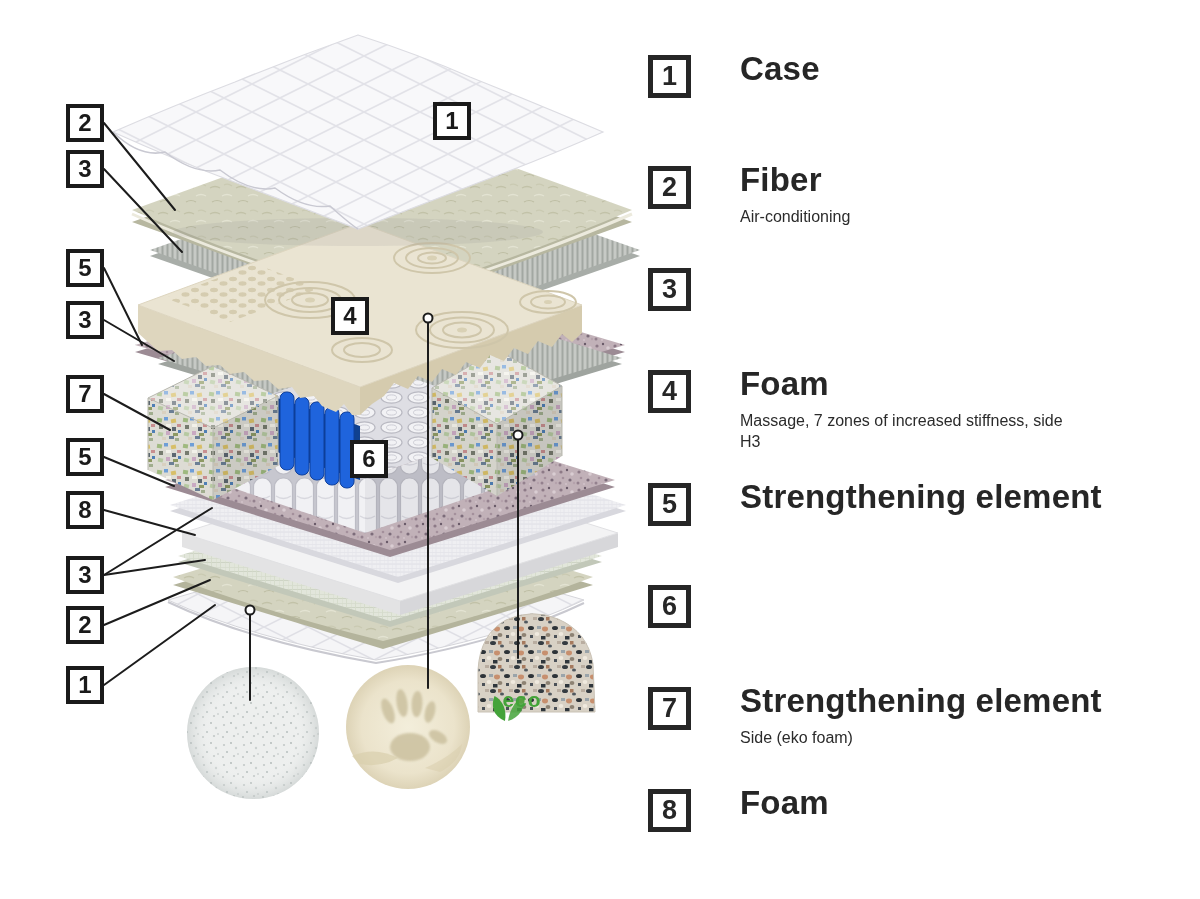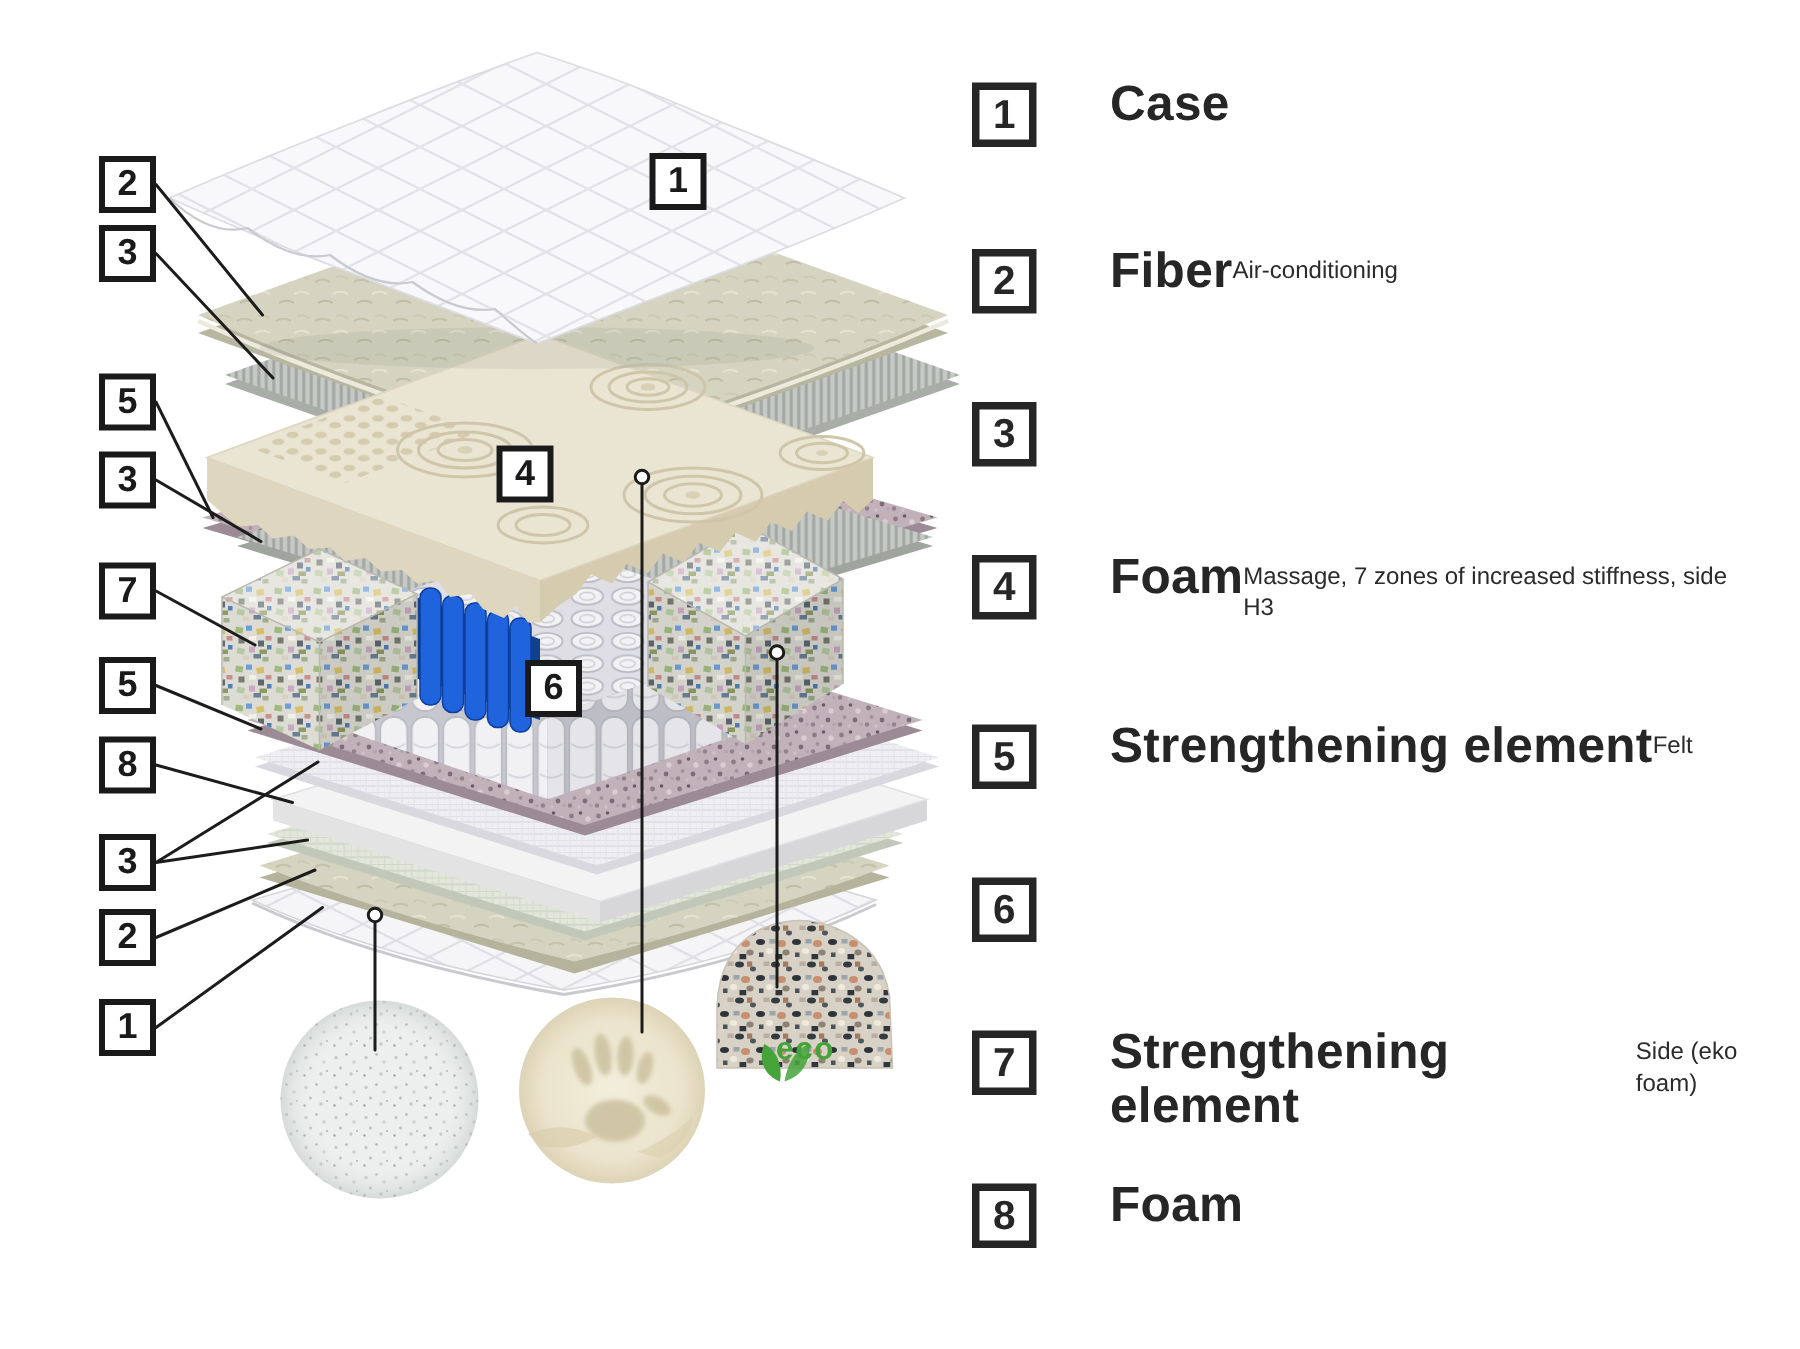--- a/index.html
+++ b/index.html
@@ -3,27 +3,27 @@
 <meta charset="utf-8">
 <style>
   html,body{margin:0;padding:0;background:#fff;}
   .page{position:relative;width:1200px;height:899px;background:#ffffff;overflow:hidden;
         font-family:"Liberation Sans", sans-serif;}
   .diagram{position:absolute;left:0;top:0;width:640px;height:899px;}
   .diagram svg{position:absolute;left:0;top:0;}
   .callout{position:absolute;width:30px;height:30px;border:4px solid #1a1a1a;background:#ffffff;
            display:flex;align-items:center;justify-content:center;font-size:24px;font-weight:700;
            color:#1a1a1a;line-height:1;box-sizing:content-box;}
-  .eco{position:absolute;left:502px;top:694px;width:70px;text-align:center;}
+  .eco{position:absolute;left:487px;top:694px;width:70px;text-align:center;}
   .eco-text{display:block;margin-top:-6px;font-size:21px;font-weight:700;color:#44a339;letter-spacing:1px;}
   .legend{position:absolute;left:0;top:0;width:1200px;height:899px;}
   .legend-item{position:absolute;left:648px;display:flex;align-items:flex-start;gap:49px;}
   .lbox{flex:0 0 auto;width:33px;height:33px;border:5px solid #262626;background:#fff;margin-top:4px;
         display:flex;align-items:center;justify-content:center;font-size:27px;font-weight:700;color:#262626;line-height:1;}
-  .ltext{display:flex;flex-direction:row;}
+  .ltext{display:flex;flex-direction:column;}
   .ltitle{font-size:33px;font-weight:700;color:#262626;line-height:1.1;letter-spacing:.2px;}
   .ldesc{font-size:16px;color:#2b2b2b;margin-top:9px;line-height:1.3;max-width:440px;}
   .legend-item:nth-child(4) .ldesc{max-width:330px;}
 </style>
 </head>
 <body>
 
 <div class="page">
 
   <div class="diagram">
@@ -346,21 +346,20 @@
       <div class="lbox">4</div>
       <div class="ltext">
         <div class="ltitle">Foam</div>
         <div class="ldesc">Massage, 7 zones of increased stiffness, side H3</div>
       </div>
     </div>
     <div class="legend-item" style="top:479px">
       <div class="lbox">5</div>
       <div class="ltext">
         <div class="ltitle">Strengthening element</div>
-        <div class="ldesc">Felt</div>
       </div>
     </div>
     <div class="legend-item" style="top:581px">
       <div class="lbox">6</div>
     </div>
     <div class="legend-item" style="top:683px">
       <div class="lbox">7</div>
       <div class="ltext">
         <div class="ltitle">Strengthening element</div>
         <div class="ldesc">Side (eko foam)</div>

